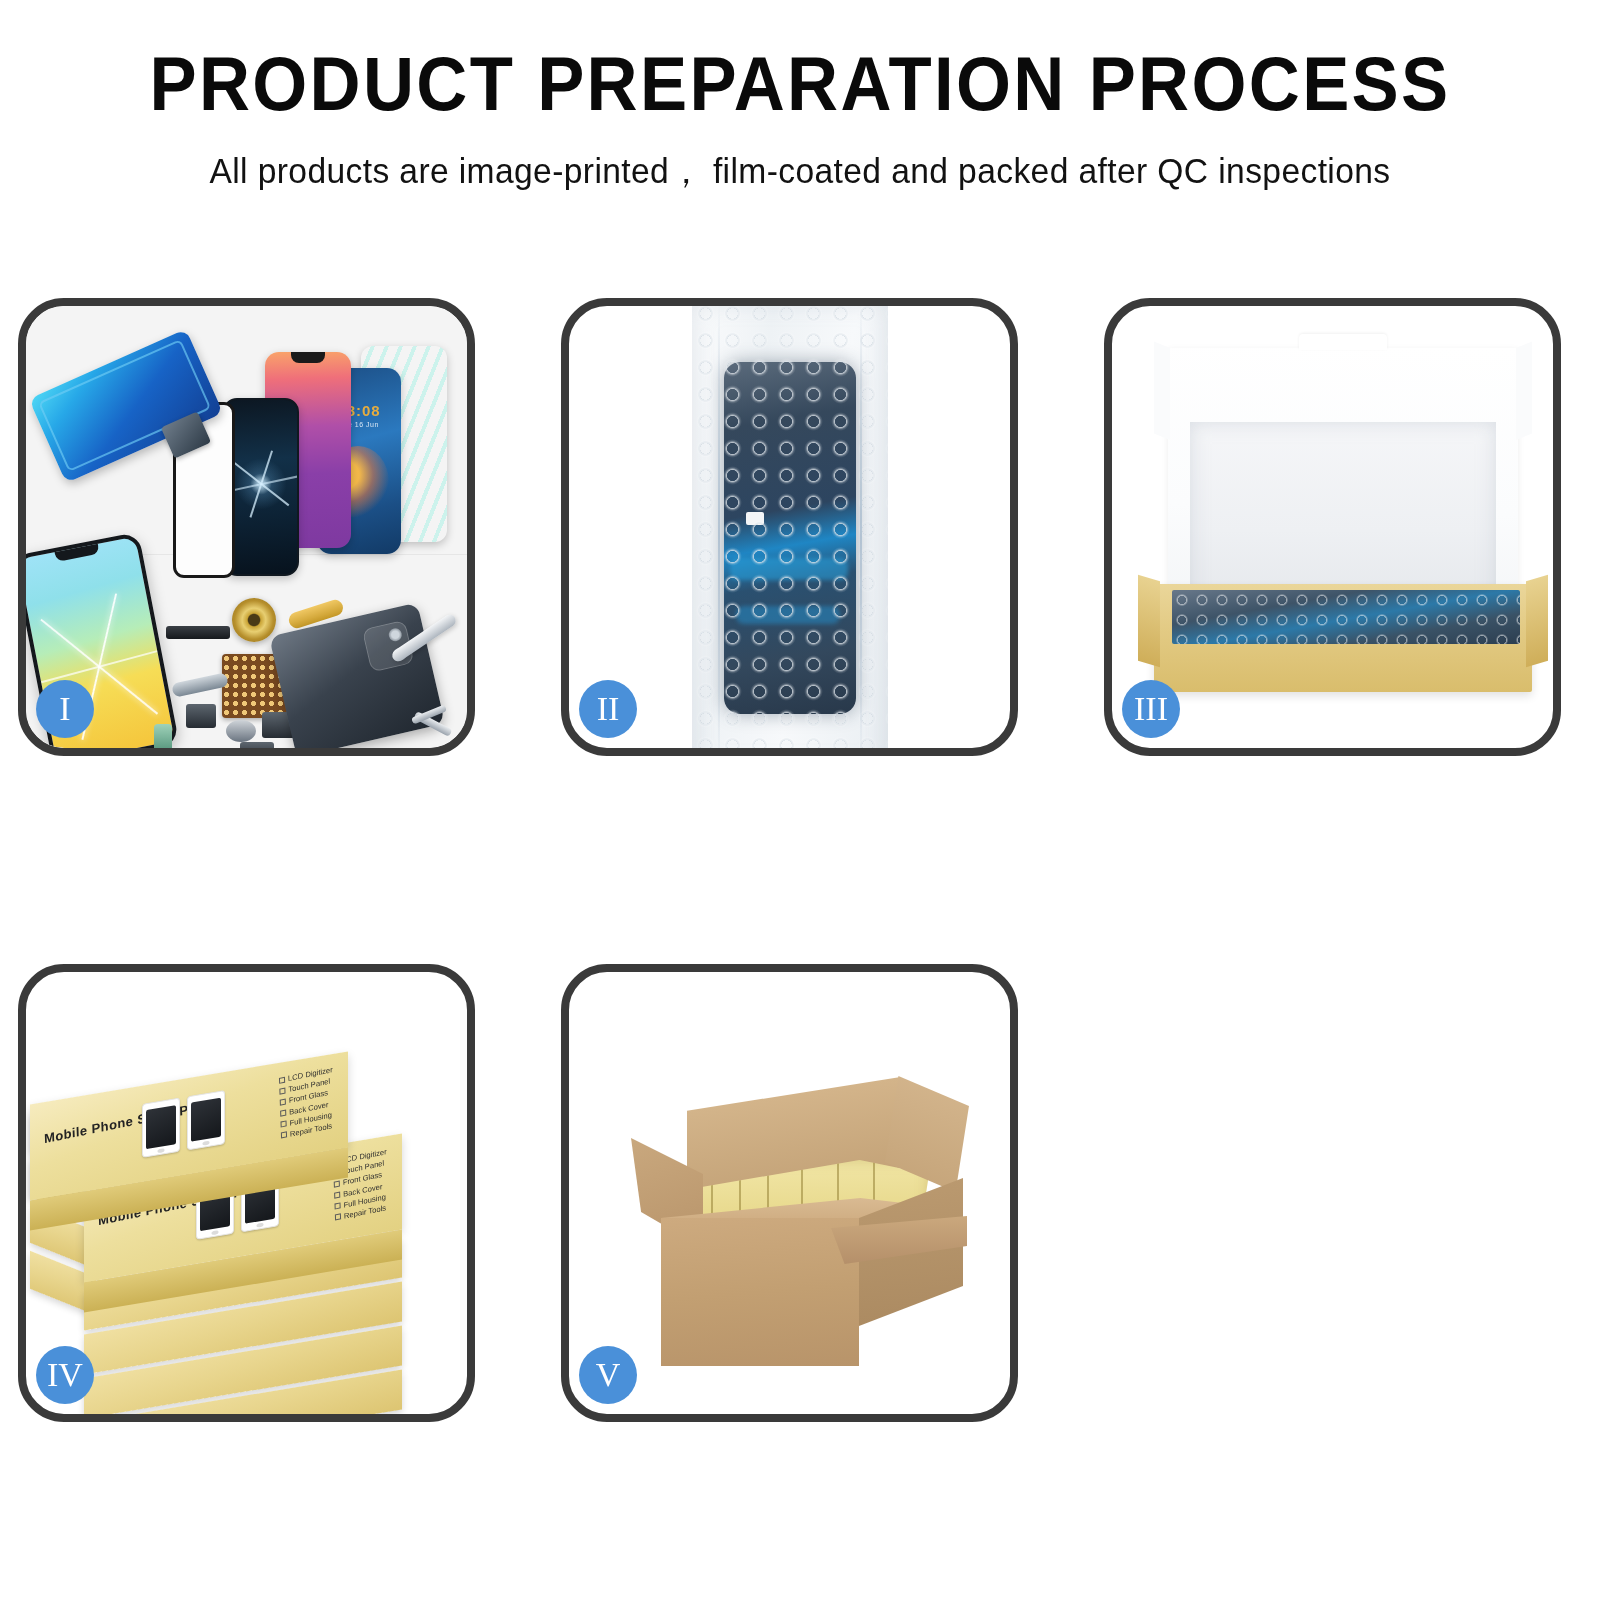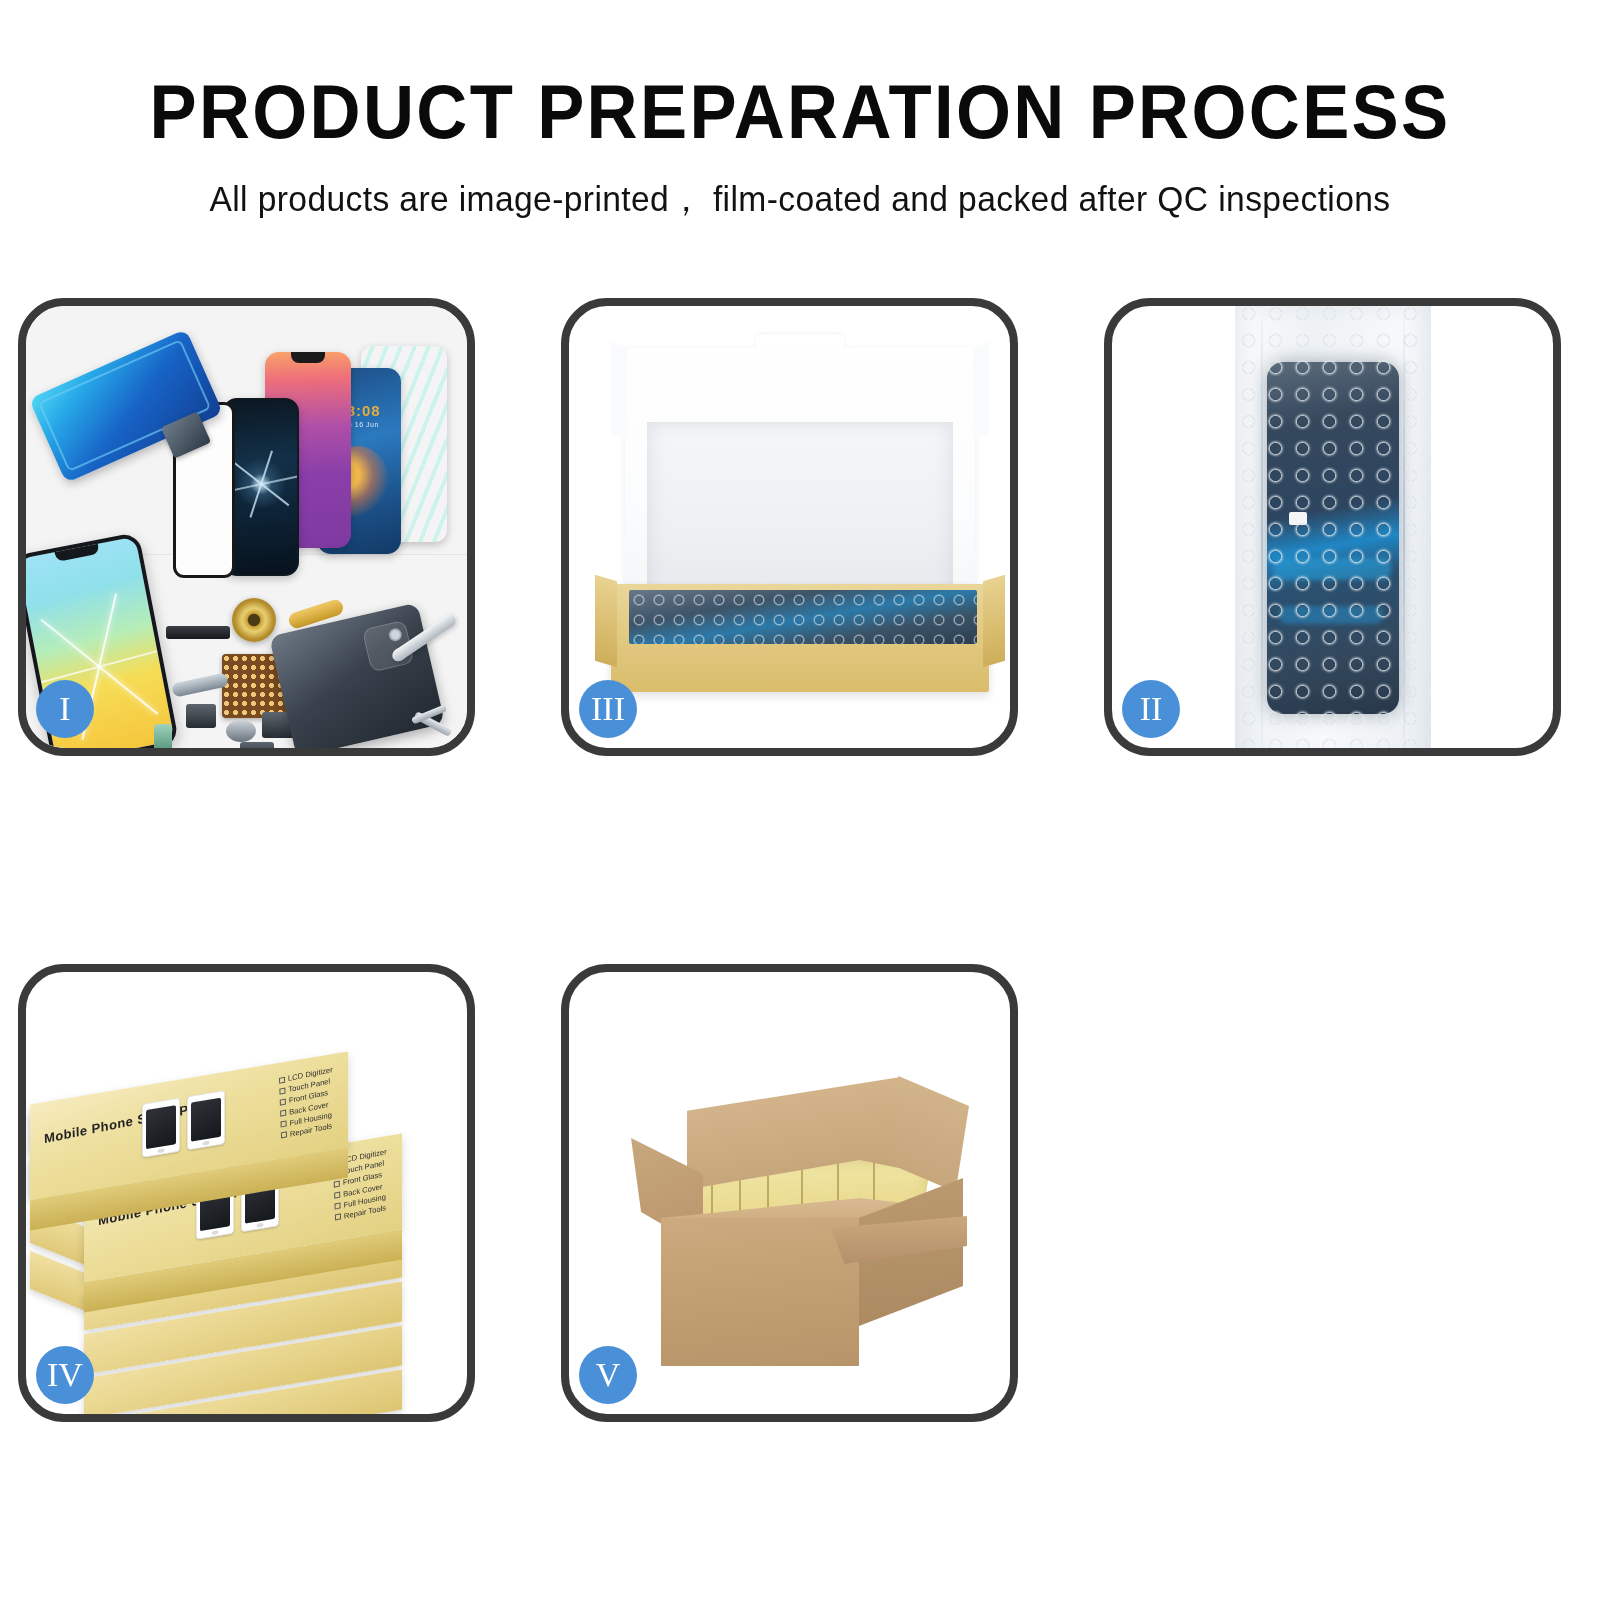--- a/index.html
+++ b/index.html
@@ -10,21 +10,21 @@
     height: 1600px;
     background: #ffffff;
     font-family: "Liberation Sans", sans-serif;
     overflow: hidden;
     position: relative;
   }
 
   
   .header {
     width: 100%;
-    padding-top: 74px;
+    padding-top: 46px;
     text-align: center;
   }
   .page-title {
     font-family: "Liberation Sans Narrow", "Liberation Sans", sans-serif;
     font-size: 76px;
     font-weight: 700;
     letter-spacing: 2.5px;
     color: #0a0a0a;
     line-height: 1.0;
     transform: scaleX(0.93);
@@ -600,52 +600,52 @@
       </div>
       <div class="tool"></div>
       <div class="tool2"></div>
       <div class="tool3"></div>
     </div>
     <div class="badge">I</div>
   </div>
 
   <div class="panel">
     <div class="panel-stage">
-      <div class="mb-lid">
-        <div class="tab"></div>
-        <div class="flapL"></div>
-        <div class="flapR"></div>
-      </div>
-      <div class="mb-foam"></div>
-      <div class="mb-tray">
-        <div class="lip"></div>
-        <div class="lipR"></div>
-        <div class="inner">
-          <div class="bub"></div>
-        </div>
-      </div>
-    </div>
-    <div class="badge">III</div>
-  </div>
-
-  <div class="panel">
-    <div class="panel-stage">
       <div class="bw-sheet">
         <div class="bw-item">
           <div class="blue1"></div>
           <div class="blue2"></div>
           <div class="sticker"></div>
         </div>
         <div class="bubbles-edge"></div>
         <div class="bubbles"></div>
         <div class="bw-crease" style="left:26px"></div>
         <div class="bw-crease" style="left:168px"></div>
       </div>
     </div>
     <div class="badge">II</div>
+  </div>
+
+  <div class="panel">
+    <div class="panel-stage">
+      <div class="mb-lid">
+        <div class="tab"></div>
+        <div class="flapL"></div>
+        <div class="flapR"></div>
+      </div>
+      <div class="mb-foam"></div>
+      <div class="mb-tray">
+        <div class="lip"></div>
+        <div class="lipR"></div>
+        <div class="inner">
+          <div class="bub"></div>
+        </div>
+      </div>
+    </div>
+    <div class="badge">III</div>
   </div>
 
   <div class="panel">
     <div class="panel-stage">
       <div class="stack">
 
         <div class="gbox" style="left:4px; top:154px; width:66px; height:38px; transform:skewY(22deg);"></div>
         <div class="gbox" style="left:4px; top:200px; width:66px; height:38px; transform:skewY(22deg);"></div>
         <div class="gbox" style="left:4px; top:246px; width:66px; height:38px; transform:skewY(22deg);"></div>
         <div class="gbox" style="left:4px; top:292px; width:66px; height:38px; transform:skewY(22deg);"></div>

